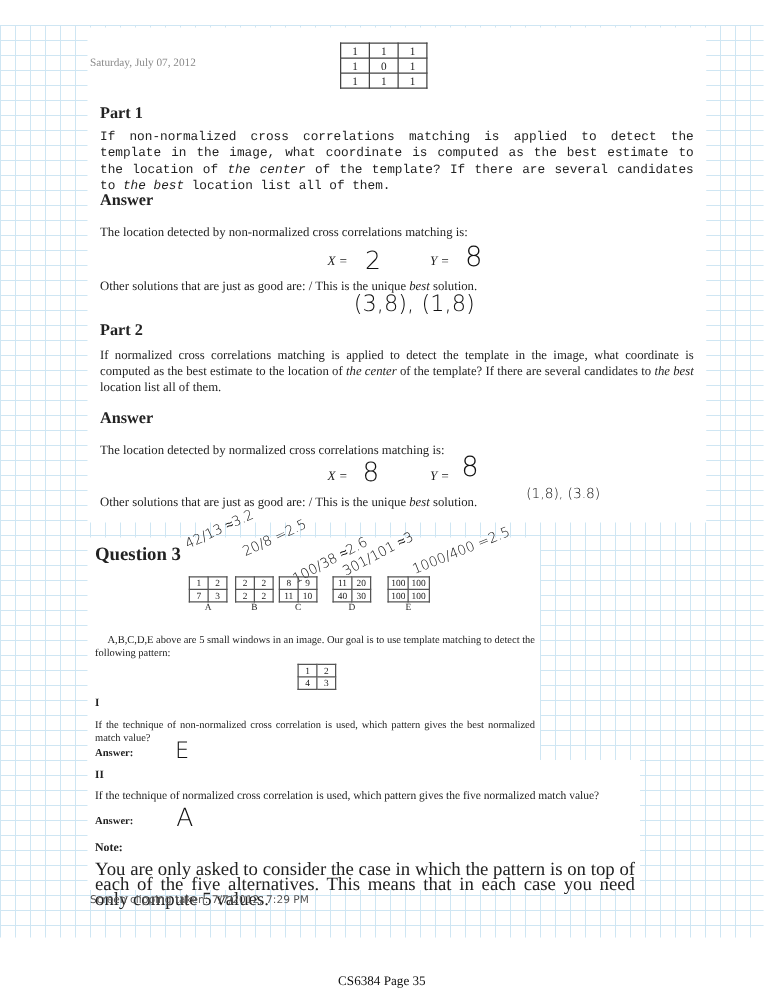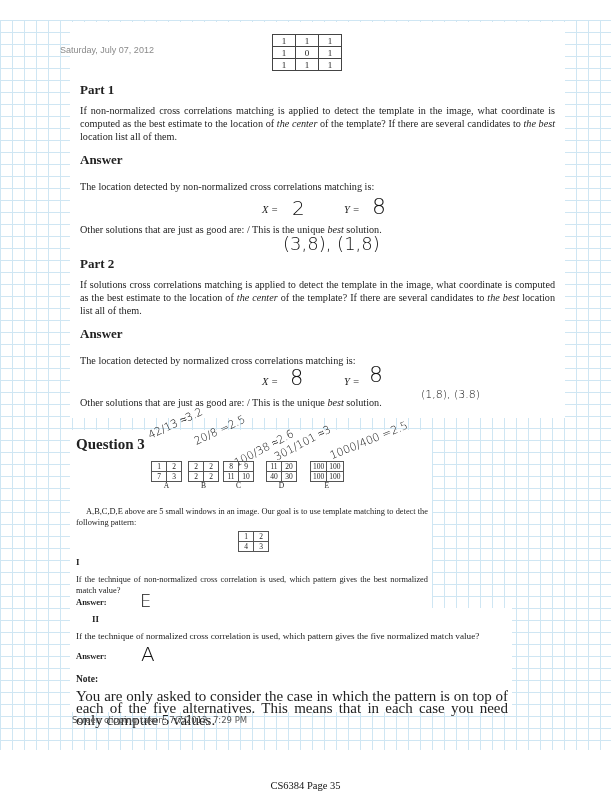--- a/index.html
+++ b/index.html
@@ -5,21 +5,21 @@
   html,body{margin:0;padding:0;background:#fff;}
   body{width:611px;height:792px;position:relative;overflow:hidden;font-family:"Liberation Serif","DejaVu Serif",serif;color:#222;}
   .grid{position:absolute;left:0;top:20px;width:611px;height:730px;
     background-color:#fff;
     background-image:linear-gradient(to right,#cfe6f3 1px,transparent 1px),linear-gradient(to bottom,#cfe6f3 1px,transparent 1px);
     background-size:12px 12px;}
   .panel{position:absolute;background:#fff;}
   .p-top{left:70px;top:22px;width:495px;height:396px;}
   .p-bot1{left:70px;top:430px;width:362px;height:180px;}
   .p-bot2{left:70px;top:608px;width:442px;height:104px;}
-  .date{position:absolute;left:60px;top:45px;font-family:Liberation Sans, sans-serif;font-size:9px;color:#8a8a8a;}
+  .date{position:absolute;left:72px;top:45px;font-family:Liberation Serif, serif;font-size:9px;color:#8a8a8a;}
   .clip{position:absolute;left:72px;top:715px;font-family:"DejaVu Sans",sans-serif;font-size:8.5px;color:#555;}
   .footer{position:absolute;left:0;width:611px;top:780px;text-align:center;font-size:10.5px;color:#111;}
   table.m{border-collapse:collapse;position:absolute;font-size:9px;}
   table.m td{border:1px solid #444;text-align:center;padding:0;}
   .kernel{left:272px;top:34px;}
   .kernel td{width:22px;height:11px;}
   h2{position:absolute;margin:0;font-size:13px;font-weight:bold;}
   .para{position:absolute;margin:0;font-size:10.2px;line-height:13px;width:475px;text-align:justify;}
   .eq{position:absolute;font-size:10.5px;font-style:italic;}
   .hw{position:absolute;font-family:"DejaVu Sans",sans-serif;color:#111;font-weight:300;}
@@ -54,32 +54,32 @@
       </tr>
   <tr>
         <td>1</td>
         <td>1</td>
         <td>1</td>
       </tr>
 </tbody>
   </table>
 
 <h2 style="left:80px;top:82px;">Part 1</h2>
-<p class="para" style="left:80px;top:104px;"><span>If non-normalized cross correlations matching is applied to detect the template in the image, what coordinate is computed as the best estimate to the location of </span><i>the center</i><span> of the template? If there are several candidates to </span><i>the best</i><span> location list all of them.</span></p>
+<p class="para" style="left:80px;top:104px;font-family:Liberation Mono, monospace;"><span>If non-normalized cross correlations matching is applied to detect the template in the image, what coordinate is computed as the best estimate to the location of </span><i>the center</i><span> of the template? If there are several candidates to </span><i>the best</i><span> location list all of them.</span></p>
 <h2 style="left:80px;top:152px;">Answer</h2>
 <p class="para" style="left:80px;top:180px;">The location detected by non-normalized cross correlations matching is:</p>
 <span class="eq" style="left:262px;top:204px;">X =</span>
 <span class="hw" style="left:292px;top:196px;font-size:20px;">2</span>
 <span class="eq" style="left:344px;top:204px;">Y =</span>
 <span class="hw" style="left:372px;top:194px;font-size:22px;">8</span>
 <p class="para" style="left:80px;top:223px;"><span>Other solutions that are just as good are: / This is the unique </span><i>best</i><span> solution.</span></p>
 <span class="hw" style="left:283px;top:233px;font-size:18px;">(3,8), (1,8)</span>
 
 <h2 style="left:80px;top:256px;">Part 2</h2>
-<p class="para" style="left:80px;top:278px;"><span>If solutions cross correlations matching is applied to detect the template in the image, what coordinate is computed as the best estimate to the location of </span><i>the center</i><span> of the template? If there are several candidates to </span><i>the best</i><span> location list all of them.</span></p>
+<p class="para" style="left:80px;top:278px;"><span>If normalized cross correlations matching is applied to detect the template in the image, what coordinate is computed as the best estimate to the location of </span><i>the center</i><span> of the template? If there are several candidates to </span><i>the best</i><span> location list all of them.</span></p>
 <h2 style="left:80px;top:326px;">Answer</h2>
 <p class="para" style="left:80px;top:354px;">The location detected by normalized cross correlations matching is:</p>
 <span class="eq" style="left:262px;top:376px;">X =</span>
 <span class="hw" style="left:290px;top:366px;font-size:21px;">8</span>
 <span class="eq" style="left:344px;top:376px;">Y =</span>
 <span class="hw" style="left:369px;top:362px;font-size:22px;">8</span>
 <p class="para" style="left:80px;top:396px;width:340px;"><span>Other solutions that are just as good are: / This is the unique </span><i>best</i><span> solution.</span></p>
 <span class="hw" style="left:421px;top:388px;font-size:11px;">(1,8), (3.8)</span>
 
 <h2 style="left:76px;top:436px;font-size:15px;">Question 3</h2>
@@ -181,21 +181,21 @@
         </tr>
       </tbody>
     </table>
 </div>
 
 <span class="small-h" style="left:76px;top:557px;">I</span>
 <p class="q3" style="left:76px;top:574px;width:352px;">If the technique of non-normalized cross correlation is used, which pattern gives the best normalized match value?</p>
 <span class="small-h" style="left:76px;top:597px;font-size:8.5px;">Answer:</span>
 <span class="hw" style="left:140px;top:590px;font-size:18px;">E</span>
 
-<span class="small-h" style="left:92px;top:614px;">II</span>
+<span class="small-h" style="left:76px;top:614px;">II</span>
 <p class="q3" style="left:76px;top:631px;width:440px;font-size:9.2px;">If the technique of normalized cross correlation is used, which pattern gives the five normalized match value?</p>
 <span class="small-h" style="left:76px;top:651px;font-size:8.5px;">Answer:</span>
 <span class="hw" style="left:141px;top:642px;font-size:20px;">A</span>
 
 <span class="small-h" style="left:76px;top:674px;font-size:9.5px;">Note:</span>
 <p class="q3" style="left:76px;top:690px;width:432px;font-size:15px;line-height:12px;">You are only asked to consider the case in which the pattern is on top of each of the five alternatives. This means that in each case you need only compute 5 values.</p>
 
 <div class="clip">Screen clipping taken: 7/7/2012, 7:29 PM</div>
 <div class="footer">CS6384 Page 35</div>
 

